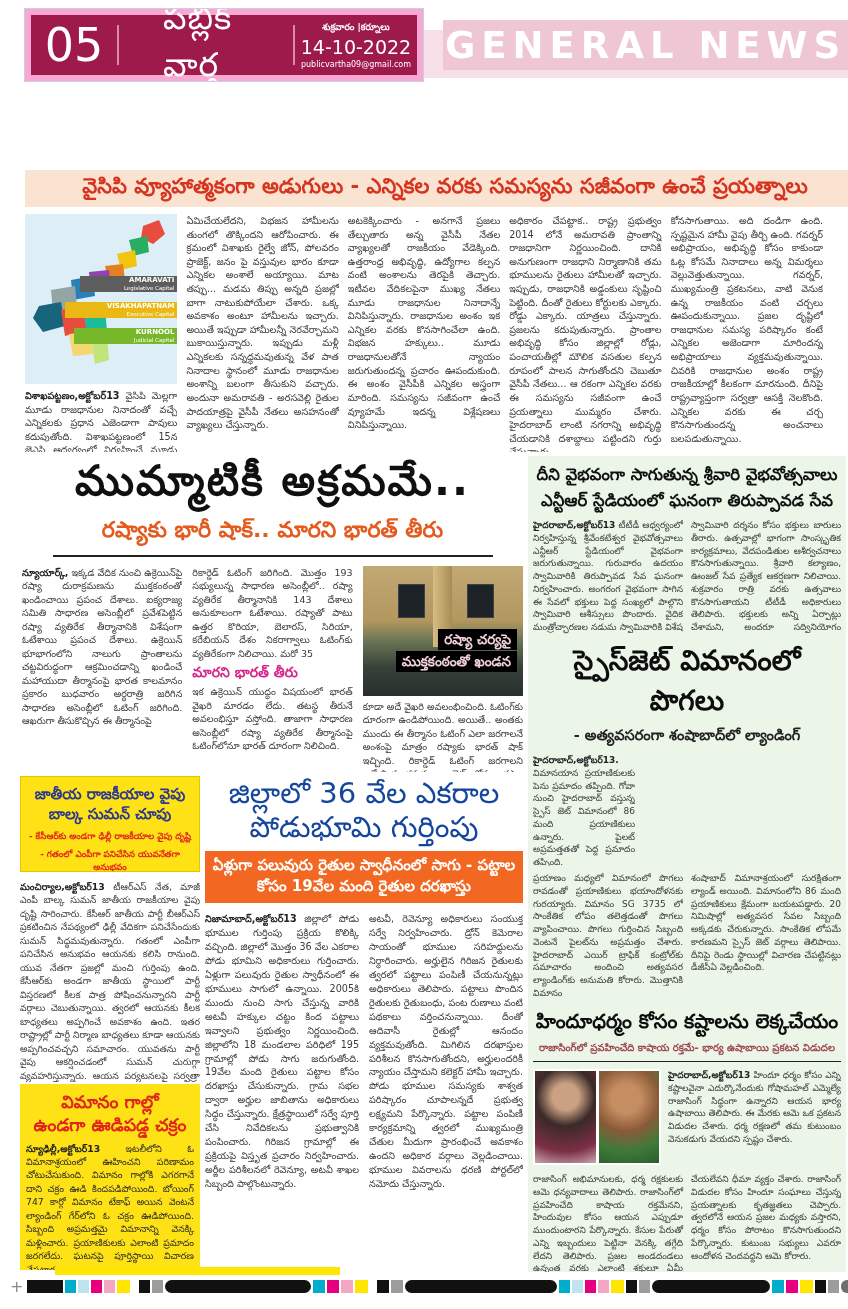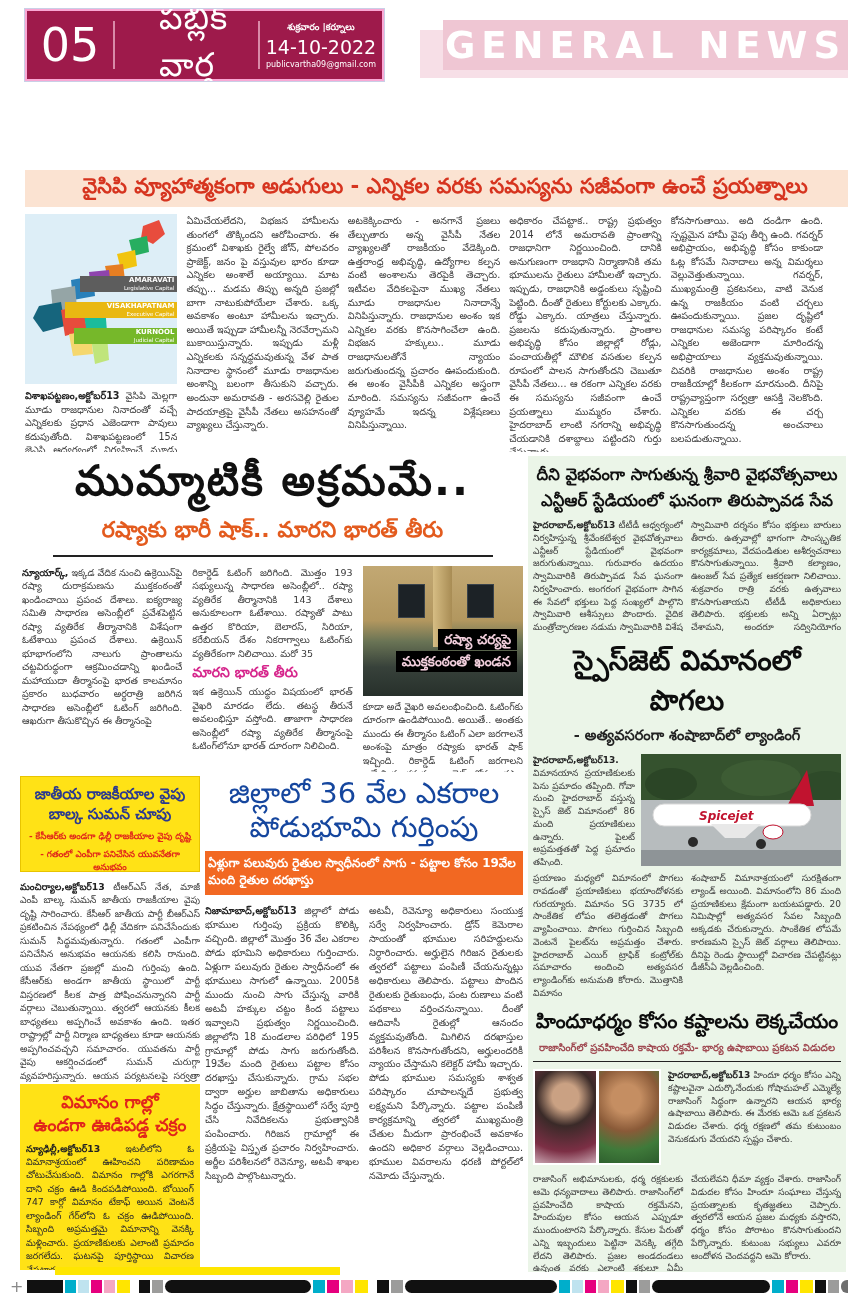--- a/index.html
+++ b/index.html
@@ -2,22 +2,22 @@
 <html><head>
 <meta charset="utf-8">
 <style>
   * { margin:0; padding:0; box-sizing:border-box; }
   html,body { background:#ffffff; }
   body { font-family:"DejaVu Sans", sans-serif; }
   .page { position:relative; width:848px; height:1309px; background:#ffffff; overflow:hidden; margin:0 auto; }
 
   
   .pink-ext { position:absolute; left:420px; top:30px; width:428px; height:48px; background:#f7dfe7; }
-  .masthead { position:absolute; left:25px; top:9px; width:359px; height:72px; background:#9e1a4b;
-              border:2px solid #f9a8d4; outline:1px solid #c9cfe6; display:flex; align-items:stretch; }
+  .masthead { position:absolute; left:25px; top:9px; width:398px; height:72px; background:#9e1a4b;
+              border:6px solid #f9a8d4; outline:1px solid #c9cfe6; display:flex; align-items:stretch; }
   .mast-num { width:86px; display:flex; align-items:center; justify-content:center;
               color:#fff; font-size:46px; font-weight:400; }
   .mast-sep { width:2px; background:#d98aa8; margin:10px 0; }
   .mast-title { flex:1; display:flex; align-items:center; justify-content:center;
                 color:#fff; font-size:33px; font-weight:400; letter-spacing:1px;padding-left:44px; }
   .mast-date { width:122px; display:flex; flex-direction:column; align-items:center; justify-content:center;
                color:#fff; gap:2px; }
   .mast-day { font-size:9px; font-weight:700; }
   .mast-dt { font-size:19px; }
   .mast-em { font-size:8px; }
@@ -81,22 +81,22 @@
   .portrait { flex:1 1 0; }
   .p-usha { background:radial-gradient(circle at 50% 28%,#caa183 18%,#3a2a28 40%,#7c2f45 75%,#c9a6b2 100%); }
   .p-raja { background:radial-gradient(circle at 45% 30%,#c58e62 20%,#8a5a38 45%,#3f7a3a 72%,#2c5c2c 100%); }
   .hindu-row .txt { flex:1 1 0; font-size:9px; line-height:1.42; text-align:justify; color:#3a3a3a; overflow:hidden; }
   .hindu-block { margin-top:6px; font-size:9px; line-height:1.42; text-align:justify; color:#3a3a3a;
                  column-count:2; column-gap:8px; height:142px; overflow:hidden; }
 
   
   .podu { position:absolute; left:205px; top:776px; width:318px; }
   .podu-h { text-align:center; font-weight:400; font-size:29px; color:#15469e; line-height:1.18; }
-  .podu-strip { margin-top:7px; background:#f26822; color:#fff; font-weight:700; font-size:12px;
-                padding:5px 3px; }
+  .podu-strip { margin-top:7px; background:#f26822; color:#fff; font-weight:700; font-size:15px;
+                text-align:center; padding:5px 3px; }
   .podu-cols { display:flex; gap:10px; margin-top:9px; height:380px; overflow:hidden; }
   .podu-col { flex:1 1 0; font-size:9.6px; line-height:1.45; text-align:justify; color:#3a3a3a; overflow:hidden; }
 
   
   .suman-box { position:absolute; left:20px; top:776px; width:180px; height:96px; background:#ffe216;
                border:1px solid #e8c400; padding:7px 5px; text-align:center; }
   .suman-h { font-weight:700; font-size:15px; color:#2b3990; line-height:1.35; }
   .suman-s { font-weight:700; font-size:8.8px; color:#e1251b; line-height:1.5; margin-top:5px; }
   .suman-body { position:absolute; left:20px; top:880px; width:180px; height:202px;
                 font-size:9.3px; line-height:1.45; text-align:justify; color:#3a3a3a; overflow:hidden; }
@@ -207,37 +207,20 @@
         <span class="dateline">హైదరాబాద్,అక్టోబర్13</span><span> టీటీడీ ఆధ్వర్యంలో నిర్వహిస్తున్న శ్రీవేంకటేశ్వర వైభవోత్సవాలు ఎన్టీఆర్ స్టేడియంలో వైభవంగా జరుగుతున్నాయి. గురువారం ఉదయం స్వామివారికి తిరుప్పావడ సేవ ఘనంగా నిర్వహించారు. అంగరంగ వైభవంగా సాగిన ఈ సేవలో భక్తులు పెద్ద సంఖ్యలో పాల్గొని స్వామివారి ఆశీస్సులు పొందారు. వైదిక మంత్రోచ్ఛారణల నడుమ స్వామివారికి విశేష పూజలు నిర్వహించారు.</span>
       </div>
       <div class="panel-col">స్వామివారి దర్శనం కోసం భక్తులు బారులు తీరారు. ఉత్సవాల్లో భాగంగా సాంస్కృతిక కార్యక్రమాలు, వేదపండితుల ఆశీర్వచనాలు కొనసాగుతున్నాయి. శ్రీవారి కల్యాణం, ఊంజల్ సేవ ప్రత్యేక ఆకర్షణగా నిలిచాయి. శుక్రవారం రాత్రి వరకు ఉత్సవాలు కొనసాగుతాయని టీటీడీ అధికారులు తెలిపారు. భక్తులకు అన్ని ఏర్పాట్లు చేశామని, అందరూ సద్వినియోగం చేసుకోవాలని కోరారు.</div>
     </div>
 
     <div class="spice-h">స్పైస్‌జెట్ విమానంలో పొగలు</div>
     <div class="spice-sub">- అత్యవసరంగా శంషాబాద్‌లో ల్యాండింగ్</div>
     <div class="spice-row">
       <div class="txt">
         <span class="dateline">హైదరాబాద్,అక్టోబర్13.</span><span> విమానయాన ప్రయాణికులకు పెను ప్రమాదం తప్పింది. గోవా నుంచి హైదరాబాద్ వస్తున్న స్పైస్ జెట్ విమానంలో 86 మంది ప్రయాణికులు ఉన్నారు. పైలట్ అప్రమత్తతతో పెద్ద ప్రమాదం తప్పింది.</span>
-      </div>
-      <div class="plane-photo">
-        <svg width="100%" height="100%" viewBox="0 0 200 112" preserveAspectRatio="none">
-          <rect x="0" y="0" width="200" height="46" fill="#35522e"></rect>
-          <ellipse cx="30" cy="30" rx="26" ry="16" fill="#2b4526"></ellipse>
-          <ellipse cx="120" cy="24" rx="40" ry="18" fill="#3d5c34"></ellipse>
-          <ellipse cx="185" cy="32" rx="28" ry="15" fill="#2e4a29"></ellipse>
-          <rect x="0" y="46" width="200" height="66" fill="#b7bcbe"></rect>
-          <rect x="0" y="96" width="200" height="16" fill="#8e9497"></rect>
-          <polygon points="146,52 166,16 173,52" fill="#c1132f"></polygon>
-          <rect x="12" y="50" width="158" height="22" rx="11" fill="#ffffff" stroke="#d8d8d8"></rect>
-          <polygon points="70,70 120,70 104,84 84,84" fill="#e8e8e8"></polygon>
-          <ellipse cx="132" cy="78" rx="10" ry="7" fill="#ffffff" stroke="#c1132f"></ellipse>
-          <circle cx="52" cy="88" r="5" fill="#2a2a2a"></circle>
-          <circle cx="120" cy="90" r="5" fill="#2a2a2a"></circle>
-          <text x="58" y="66" font-size="12" font-style="italic" font-weight="bold" fill="#c1132f" font-family="DejaVu Sans, sans-serif">Spicejet</text>
-        </svg>
       </div>
     </div>
     <div class="panel-cols spice-cols">
       <div class="panel-col">ప్రయాణం మధ్యలో విమానంలో పొగలు రావడంతో ప్రయాణికులు భయాందోళనకు గురయ్యారు. విమానం SG 3735 లో సాంకేతిక లోపం తలెత్తడంతో పొగలు వ్యాపించాయి. పొగలు గుర్తించిన సిబ్బంది వెంటనే పైలట్‌ను అప్రమత్తం చేశారు. హైదరాబాద్ ఎయిర్ ట్రాఫిక్ కంట్రోల్‌కు సమాచారం అందించి అత్యవసర ల్యాండింగ్‌కు అనుమతి కోరారు. మెుత్తానికి విమానం</div>
       <div class="panel-col">శంషాబాద్ విమానాశ్రయంలో సురక్షితంగా ల్యాండ్ అయింది. విమానంలోని 86 మంది ప్రయాణికులు క్షేమంగా బయటపడ్డారు. 20 నిమిషాల్లో అత్యవసర సేవల సిబ్బంది అక్కడకు చేరుకున్నారు. సాంకేతిక లోపమే కారణమని స్పైస్ జెట్ వర్గాలు తెలిపాయి. దీనిపై రెండు స్థాయిల్లో విచారణ చేపట్టినట్లు డీజీసీఏ వెల్లడించింది.</div>
     </div>
 
     <div class="hindu-h">హిందూధర్మం కోసం కష్టాలను లెక్కచేయం</div>
     <div class="hindu-sub">రాజాసింగ్‌లో ప్రవహించేది కాషాయ రక్తమే- భార్య ఉషాబాయి ప్రకటన విడుదల</div>
     <div class="hindu-row">

